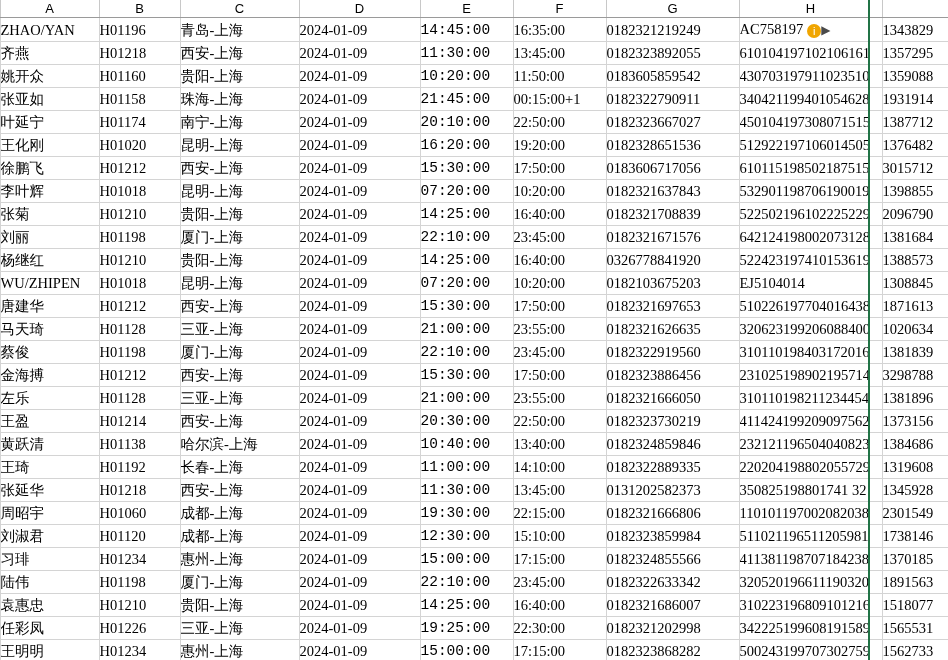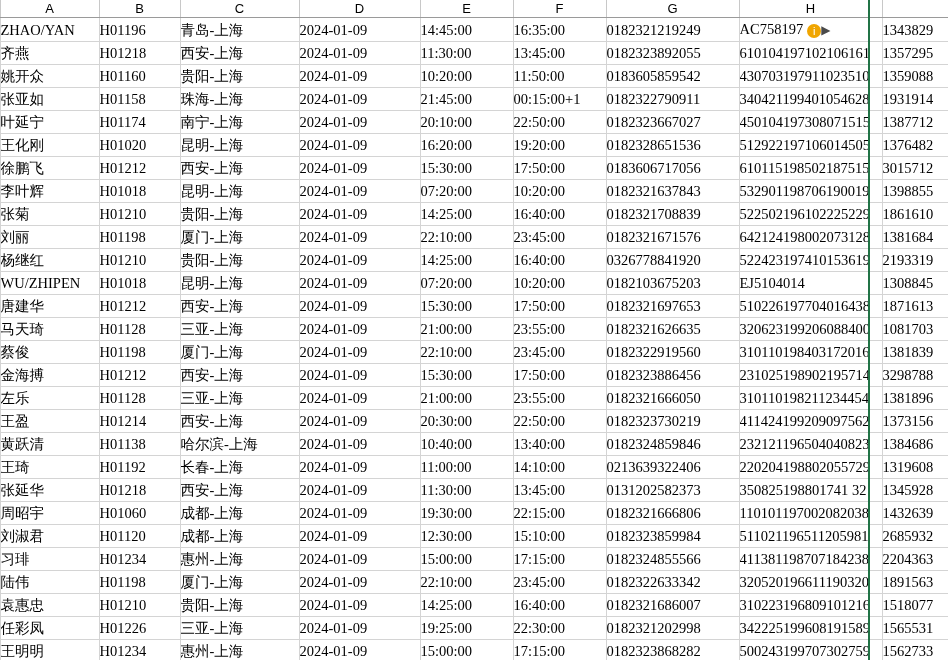--- a/index.html
+++ b/index.html
@@ -67,21 +67,21 @@
     font-weight: bold;
   }
   
   td.rowhead.sel {
     background: #d3e9d8;
   }
   td.c-name   { width: 98px; padding-left: 3px; }
   td.c-emp    { width: 80px; padding-left: 6px; }
   td.c-route  { width: 118px; padding-left: 6px; }
   td.c-date   { width: 120px; padding-left: 6px; text-align: center;}
-  td.c-dep    { width: 92px;  padding-left: 10px; }
+  td.c-dep    { width: 92px;  padding-left: 10px; font-family: Liberation Mono, monospace; }
   td.c-arr    { width: 92px;  padding-left: 10px; }
   td.c-tkt    { width: 132px; padding-left: 6px; }
   td.c-id     { width: 142px; padding-left: 6px; }
   td.c-extra  { width: 94px;  padding-left: 4px; }
 
   
   #selection-box {
     position: absolute;
     left: 868px;
     top: 0px;
@@ -233,21 +233,21 @@
         <tr>
           <td class="rowhead sel">948</td>
           <td class="c-name">张菊</td>
           <td class="c-emp">H01210</td>
           <td class="c-route">贵阳-上海</td>
           <td class="c-date">2024-01-09</td>
           <td class="c-dep">14:25:00</td>
           <td class="c-arr">16:40:00</td>
           <td class="c-tkt">0182321708839</td>
           <td class="c-id"><span>522502196102225229</span></td>
-          <td class="c-extra"><span class="num">1861610</span></td>
+          <td class="c-extra"><span class="num">2096790</span></td>
         </tr>
         <tr>
           <td class="rowhead sel">949</td>
           <td class="c-name">刘丽</td>
           <td class="c-emp">H01198</td>
           <td class="c-route">厦门-上海</td>
           <td class="c-date">2024-01-09</td>
           <td class="c-dep">22:10:00</td>
           <td class="c-arr">23:45:00</td>
           <td class="c-tkt">0182321671576</td>
@@ -257,21 +257,21 @@
         <tr>
           <td class="rowhead sel">950</td>
           <td class="c-name">杨继红</td>
           <td class="c-emp">H01210</td>
           <td class="c-route">贵阳-上海</td>
           <td class="c-date">2024-01-09</td>
           <td class="c-dep">14:25:00</td>
           <td class="c-arr">16:40:00</td>
           <td class="c-tkt">0326778841920</td>
           <td class="c-id"><span>522423197410153619</span></td>
-          <td class="c-extra"><span class="num">2193319</span></td>
+          <td class="c-extra"><span class="num">1388573</span></td>
         </tr>
         <tr>
           <td class="rowhead sel">951</td>
           <td class="c-name">WU/ZHIPEN</td>
           <td class="c-emp">H01018</td>
           <td class="c-route">昆明-上海</td>
           <td class="c-date">2024-01-09</td>
           <td class="c-dep">07:20:00</td>
           <td class="c-arr">10:20:00</td>
           <td class="c-tkt">0182103675203</td>
@@ -293,21 +293,21 @@
         <tr>
           <td class="rowhead sel">953</td>
           <td class="c-name">马天琦</td>
           <td class="c-emp">H01128</td>
           <td class="c-route">三亚-上海</td>
           <td class="c-date">2024-01-09</td>
           <td class="c-dep">21:00:00</td>
           <td class="c-arr">23:55:00</td>
           <td class="c-tkt">0182321626635</td>
           <td class="c-id"><span>320623199206088400</span></td>
-          <td class="c-extra"><span class="num">1081703</span></td>
+          <td class="c-extra"><span class="num">1020634</span></td>
         </tr>
         <tr>
           <td class="rowhead sel">954</td>
           <td class="c-name">蔡俊</td>
           <td class="c-emp">H01198</td>
           <td class="c-route">厦门-上海</td>
           <td class="c-date">2024-01-09</td>
           <td class="c-dep">22:10:00</td>
           <td class="c-arr">23:45:00</td>
           <td class="c-tkt">0182322919560</td>
@@ -363,21 +363,21 @@
           <td class="c-extra"><span class="num">1384686</span></td>
         </tr>
         <tr>
           <td class="rowhead sel">959</td>
           <td class="c-name">王琦</td>
           <td class="c-emp">H01192</td>
           <td class="c-route">长春-上海</td>
           <td class="c-date">2024-01-09</td>
           <td class="c-dep">11:00:00</td>
           <td class="c-arr">14:10:00</td>
-          <td class="c-tkt">0213639322406</td>
+          <td class="c-tkt">0182322889335</td>
           <td class="c-id"><span>220204198802055729</span></td>
           <td class="c-extra"><span class="num">1319608</span></td>
         </tr>
         <tr>
           <td class="rowhead sel">960</td>
           <td class="c-name">张延华</td>
           <td class="c-emp">H01218</td>
           <td class="c-route">西安-上海</td>
           <td class="c-date">2024-01-09</td>
           <td class="c-dep">11:30:00</td>
@@ -389,45 +389,45 @@
         <tr>
           <td class="rowhead sel">961</td>
           <td class="c-name">周昭宇</td>
           <td class="c-emp">H01060</td>
           <td class="c-route">成都-上海</td>
           <td class="c-date">2024-01-09</td>
           <td class="c-dep">19:30:00</td>
           <td class="c-arr">22:15:00</td>
           <td class="c-tkt">0182321666806</td>
           <td class="c-id"><span>110101197002082038</span></td>
-          <td class="c-extra"><span class="num">1432639</span></td>
+          <td class="c-extra"><span class="num">2301549</span></td>
         </tr>
         <tr>
           <td class="rowhead sel">962</td>
           <td class="c-name">刘淑君</td>
           <td class="c-emp">H01120</td>
           <td class="c-route">成都-上海</td>
           <td class="c-date">2024-01-09</td>
           <td class="c-dep">12:30:00</td>
           <td class="c-arr">15:10:00</td>
           <td class="c-tkt">0182323859984</td>
           <td class="c-id"><span>511021196511205981</span></td>
-          <td class="c-extra"><span class="num">2685932</span></td>
+          <td class="c-extra"><span class="num">1738146</span></td>
         </tr>
         <tr>
           <td class="rowhead sel">963</td>
           <td class="c-name">习琲</td>
           <td class="c-emp">H01234</td>
           <td class="c-route">惠州-上海</td>
           <td class="c-date">2024-01-09</td>
           <td class="c-dep">15:00:00</td>
           <td class="c-arr">17:15:00</td>
           <td class="c-tkt">0182324855566</td>
           <td class="c-id"><span>411381198707184238</span></td>
-          <td class="c-extra"><span class="num">2204363</span></td>
+          <td class="c-extra"><span class="num">1370185</span></td>
         </tr>
         <tr>
           <td class="rowhead sel">964</td>
           <td class="c-name">陆伟</td>
           <td class="c-emp">H01198</td>
           <td class="c-route">厦门-上海</td>
           <td class="c-date">2024-01-09</td>
           <td class="c-dep">22:10:00</td>
           <td class="c-arr">23:45:00</td>
           <td class="c-tkt">0182322633342</td>

